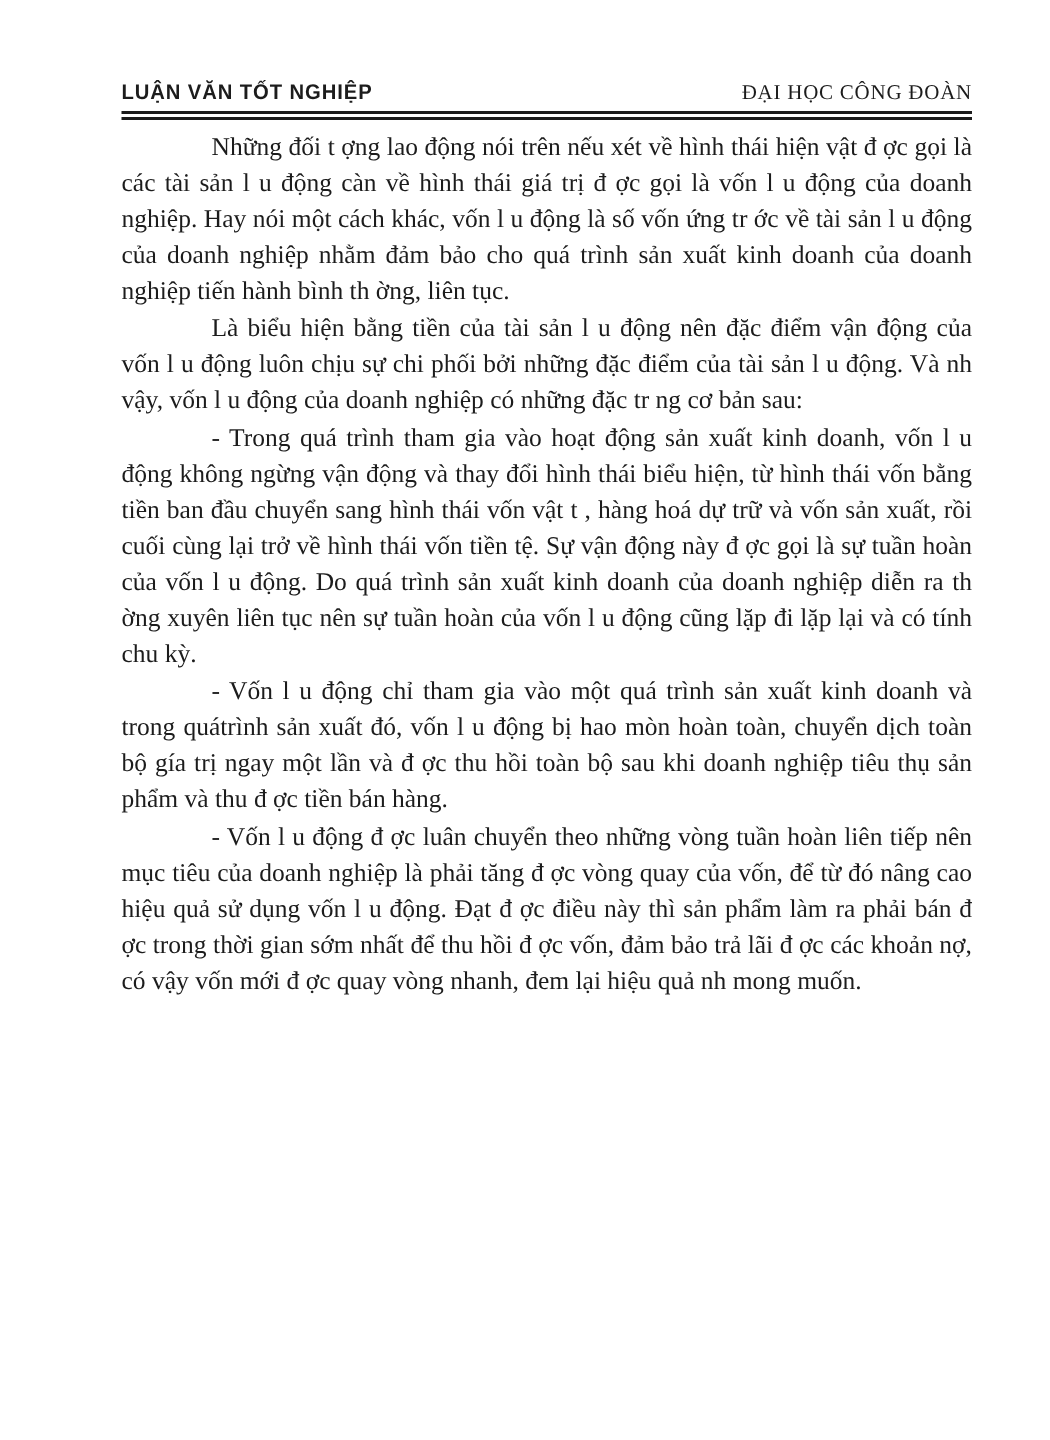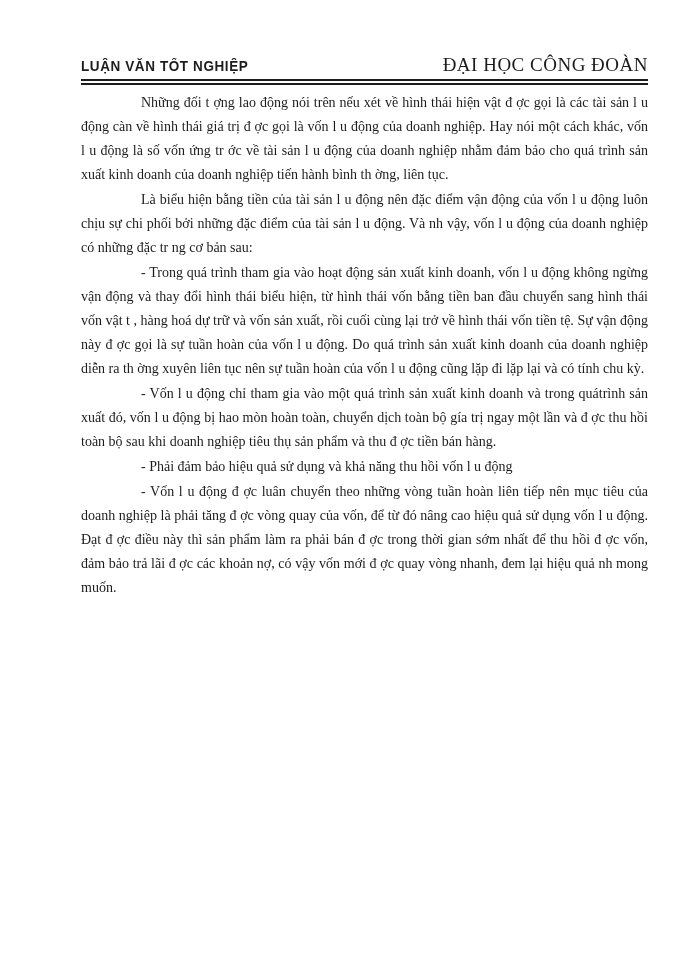--- a/index.html
+++ b/index.html
@@ -30,33 +30,33 @@
   }
   .header-left {
     font-family: "Liberation Sans", "DejaVu Sans", sans-serif;
     font-weight: 700;
     font-size: 13.5px;
     letter-spacing: 0.6px;
     transform: scaleY(1.05);
     padding-bottom: 2px;
   }
   .header-right {
-    font-size: 19px;
+    font-size: 14px;
     letter-spacing: 0.5px;
     font-weight: 400;
   }
   .double-rule {
     margin-top: 3px;
     height: 2px;
     border-top: 2px solid #1c1c1c;
     border-bottom: 2px solid #1c1c1c;
   }
   .doc-body {
     margin-top: 6px;
-    font-size: 14px;
+    font-size: 17px;
     line-height: 24px;
     text-align: justify;
   }
   .doc-body p {
     margin: 0;
     text-indent: 60px;
   }
   .doc-body p + p {
     margin-top: 1px;
   }
@@ -108,21 +108,20 @@
       <span class="header-right">ĐẠI HỌC CÔNG ĐOÀN</span>
     </div>
 
     <div class="double-rule"></div>
 
     <div class="doc-body">
       <p>Những đối t ợng lao động nói trên nếu xét về hình thái hiện vật đ ợc gọi là các tài sản l u động càn về hình thái giá trị đ ợc gọi là vốn l u động của doanh nghiệp. Hay nói một cách khác, vốn l u động là số vốn ứng tr ớc về tài sản l u động của doanh nghiệp nhằm đảm bảo cho quá trình sản xuất kinh doanh của doanh nghiệp tiến hành bình th ờng, liên tục.</p>
       <p>Là biểu hiện bằng tiền của tài sản l u động nên đặc điểm vận động của vốn l u động luôn chịu sự chi phối bởi những đặc điểm của tài sản l u động. Và nh vậy, vốn l u động của doanh nghiệp có những đặc tr ng cơ bản sau:</p>
       <p>- Trong quá trình tham gia vào hoạt động sản xuất kinh doanh, vốn l u động không ngừng vận động và thay đổi hình thái biểu hiện, từ hình thái vốn bằng tiền ban đầu chuyển sang hình thái vốn vật t , hàng hoá dự trữ và vốn sản xuất, rồi cuối cùng lại trở về hình thái vốn tiền tệ. Sự vận động này đ ợc gọi là sự tuần hoàn của vốn l u động. Do quá trình sản xuất kinh doanh của doanh nghiệp diễn ra th ờng xuyên liên tục nên sự tuần hoàn của vốn l u động cũng lặp đi lặp lại và có tính chu kỳ.</p>
       <p>- Vốn l u động chỉ tham gia vào một quá trình sản xuất kinh doanh và trong quátrình sản xuất đó, vốn l u động bị hao mòn hoàn toàn, chuyển dịch toàn bộ gía trị ngay một lần và đ ợc thu hồi toàn bộ sau khi doanh nghiệp tiêu thụ sản phẩm và thu đ ợc tiền bán hàng.</p>
-      <p>- Phải đảm bảo hiệu quả sử dụng và khả năng thu hồi vốn l u động</p>
       <p>- Vốn l u động đ ợc luân chuyển theo những vòng tuần hoàn liên tiếp nên mục tiêu của doanh nghiệp là phải tăng đ ợc vòng quay của vốn, để từ đó nâng cao hiệu quả sử dụng vốn l u động. Đạt đ ợc điều này thì sản phẩm làm ra phải bán đ ợc trong thời gian sớm nhất để thu hồi đ ợc vốn, đảm bảo trả lãi đ ợc các khoản nợ, có vậy vốn mới đ ợc quay vòng nhanh, đem lại hiệu quả nh mong muốn.</p>
     </div>
 
   </div>
 
   <div class="footer-rule"></div>
 
   <span class="footer-left">Khoa QTKD</span>
 
   <span class="footer-page">3</span>

